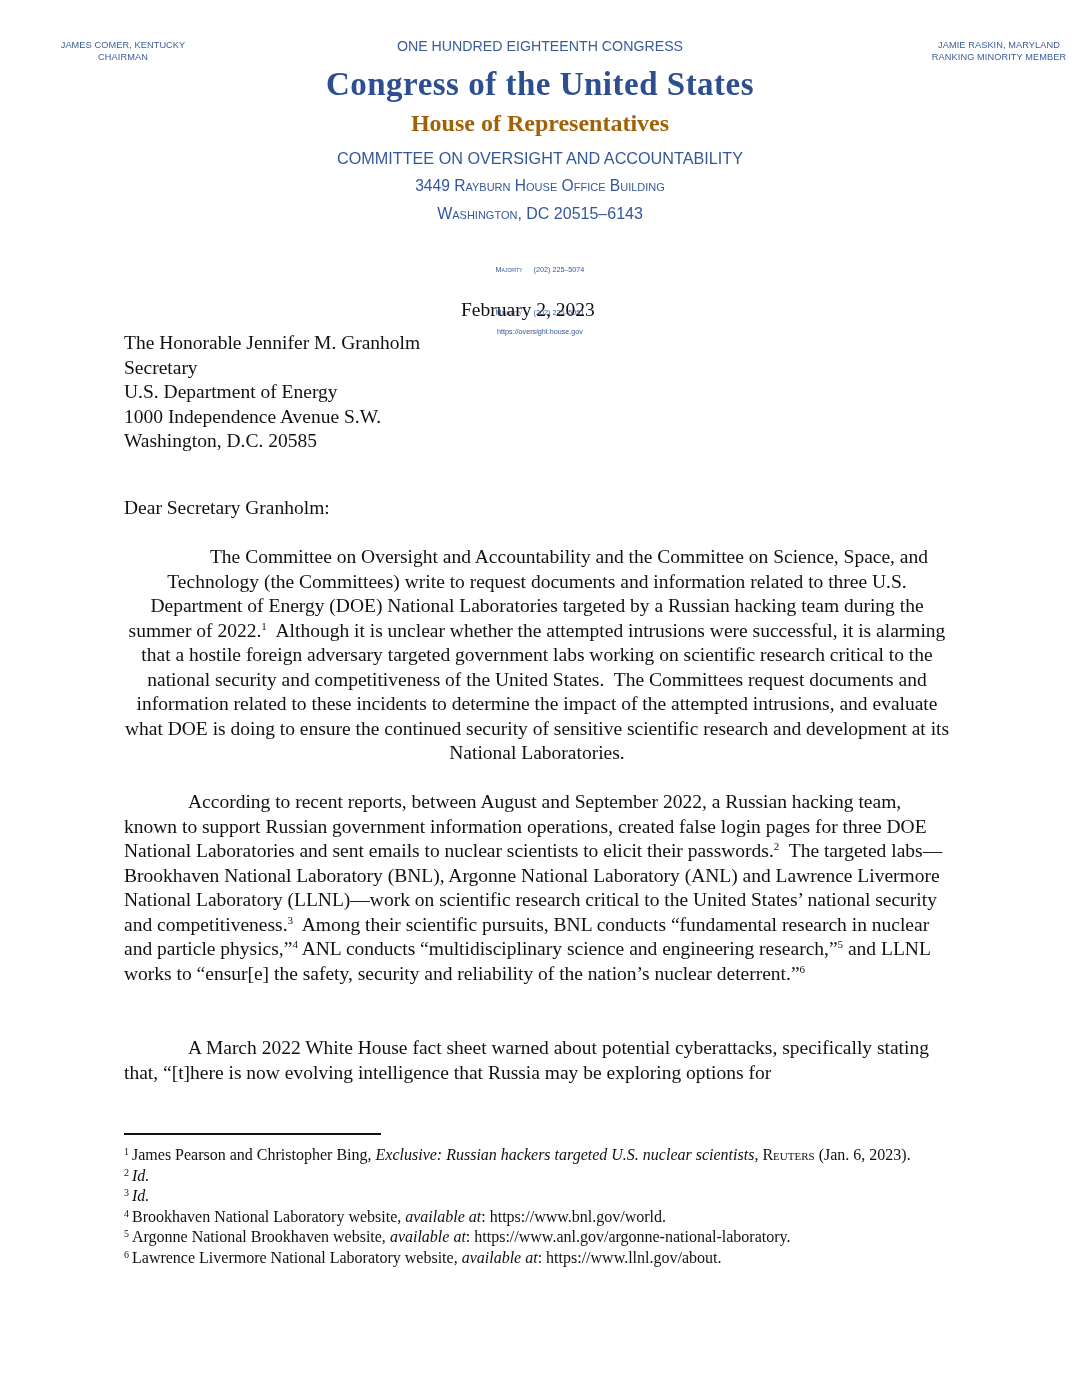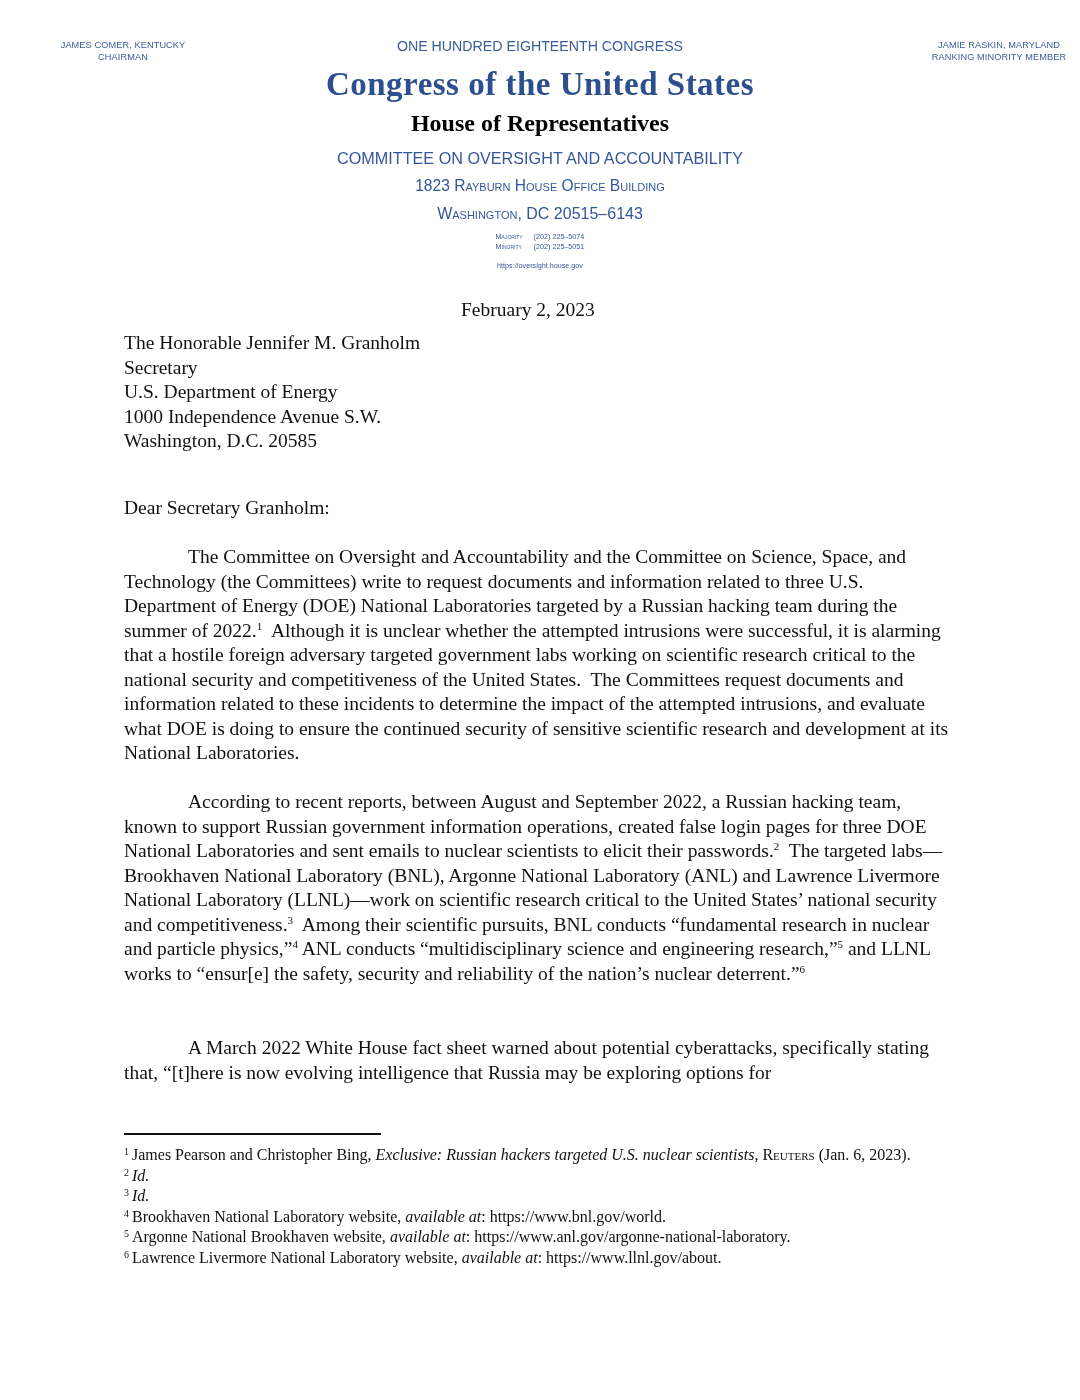--- a/index.html
+++ b/index.html
@@ -21,51 +21,51 @@
     .congress-num {
       font-family: "Liberation Sans", sans-serif; font-size: 14.2px; line-height: 20px; color: #3a5c9a;
     }
     .blackletter-1 {
       font-family: "Liberation Serif", serif; font-weight: bold;
       font-size: 33px; line-height: 40px; margin-top: 8px; color: #2d4f8f;
       letter-spacing: 0.5px; transform: scaleY(1.02);
     }
     .blackletter-2 {
       font-family: "Liberation Serif", serif; font-weight: bold;
-      font-size: 24px; line-height: 30px; margin-top: 4px; color: #000000;
+      font-size: 24px; line-height: 30px; margin-top: 4px; color: #a16207;
     }
     .committee {
       font-family: "Liberation Sans", sans-serif; font-size: 16.2px; line-height: 20px; margin-top: 10px; color: #34579a;
     }
     .smallcaps-line {
       font-family: "Liberation Sans", sans-serif; font-variant: small-caps; color: #34579a;
     }
     .address1 { font-size: 15.6px; line-height: 20px; margin-top: 8px; }
     .address2 { font-size: 16px; line-height: 20px; margin-top: 8px; text-align: center; }
     .phones {
       font-family: "Liberation Sans", sans-serif; font-size: 7.2px; line-height: 10px; margin-top: 8px; color: #34579a;
       display: inline-block; text-align: left;
     }
-    .phones .pl { font-variant: small-caps; display: inline-block; width: 36px; }
+    .phones .pl { font-variant: small-caps; display: inline-block; width: 36px; margin-top: 33px; }
     .url {
       font-family: "Liberation Sans", sans-serif; font-size: 7.2px; line-height: 10px; margin-top: 8px; color: #34579a;
     }
 
     
     .serif { font-family: "Liberation Serif", serif; color: #111111; }
     .date { position: absolute; left: 461px; top: 298px; font-size: 19.5px; line-height: 24px; }
     .addr { position: absolute; left: 124px; top: 331px; font-size: 19.5px; line-height: 24.6px; }
     .salutation { position: absolute; left: 124px; top: 496px; font-size: 19.5px; line-height: 24px; }
 
     .para {
       position: absolute; left: 124px; width: 826px;
       font-size: 19.5px; line-height: 24.5px; text-align: left;
     }
     .para .indent { display: inline-block; width: 64px; }
-    .p1 { top: 545px; }
+    .p1 { top: 545px; text-align: center; }
     .p2 { top: 790px; }
     .p3 { top: 1036px; }
     sup { font-size: 11px; line-height: 0; vertical-align: 7px; }
 
     .fn-rule { position: absolute; left: 124px; top: 1133px; width: 257px; height: 1.5px; background: #111; }
     .footnotes {
       position: absolute; left: 124px; top: 1145px; width: 830px;
       font-size: 16px; line-height: 20.5px;
     }
     .footnotes .fn sup { font-size: 10px; vertical-align: 5px; margin-right: 3px; }
@@ -85,21 +85,21 @@
   <div class="lh-right">
     <div>JAMIE RASKIN, MARYLAND</div>
     <div>RANKING MINORITY MEMBER</div>
   </div>
 
   <div class="lh-center">
     <div class="congress-num">ONE HUNDRED EIGHTEENTH CONGRESS</div>
     <div class="blackletter-1">Congress of the United States</div>
     <div class="blackletter-2">House of Representatives</div>
     <div class="committee">COMMITTEE ON OVERSIGHT AND ACCOUNTABILITY</div>
-    <div class="smallcaps-line address1">1823 Rayburn House Office Building</div>
+    <div class="smallcaps-line address1">3449 Rayburn House Office Building</div>
     <div class="smallcaps-line address2">Washington, DC 20515–6143</div>
     <div class="phones">
       <div>
         <span class="pl">Majority</span>
         <span>(202) 225–5074</span>
       </div>
       <div>
         <span class="pl">Minority</span>
         <span>(202) 225–5051</span>
       </div>

